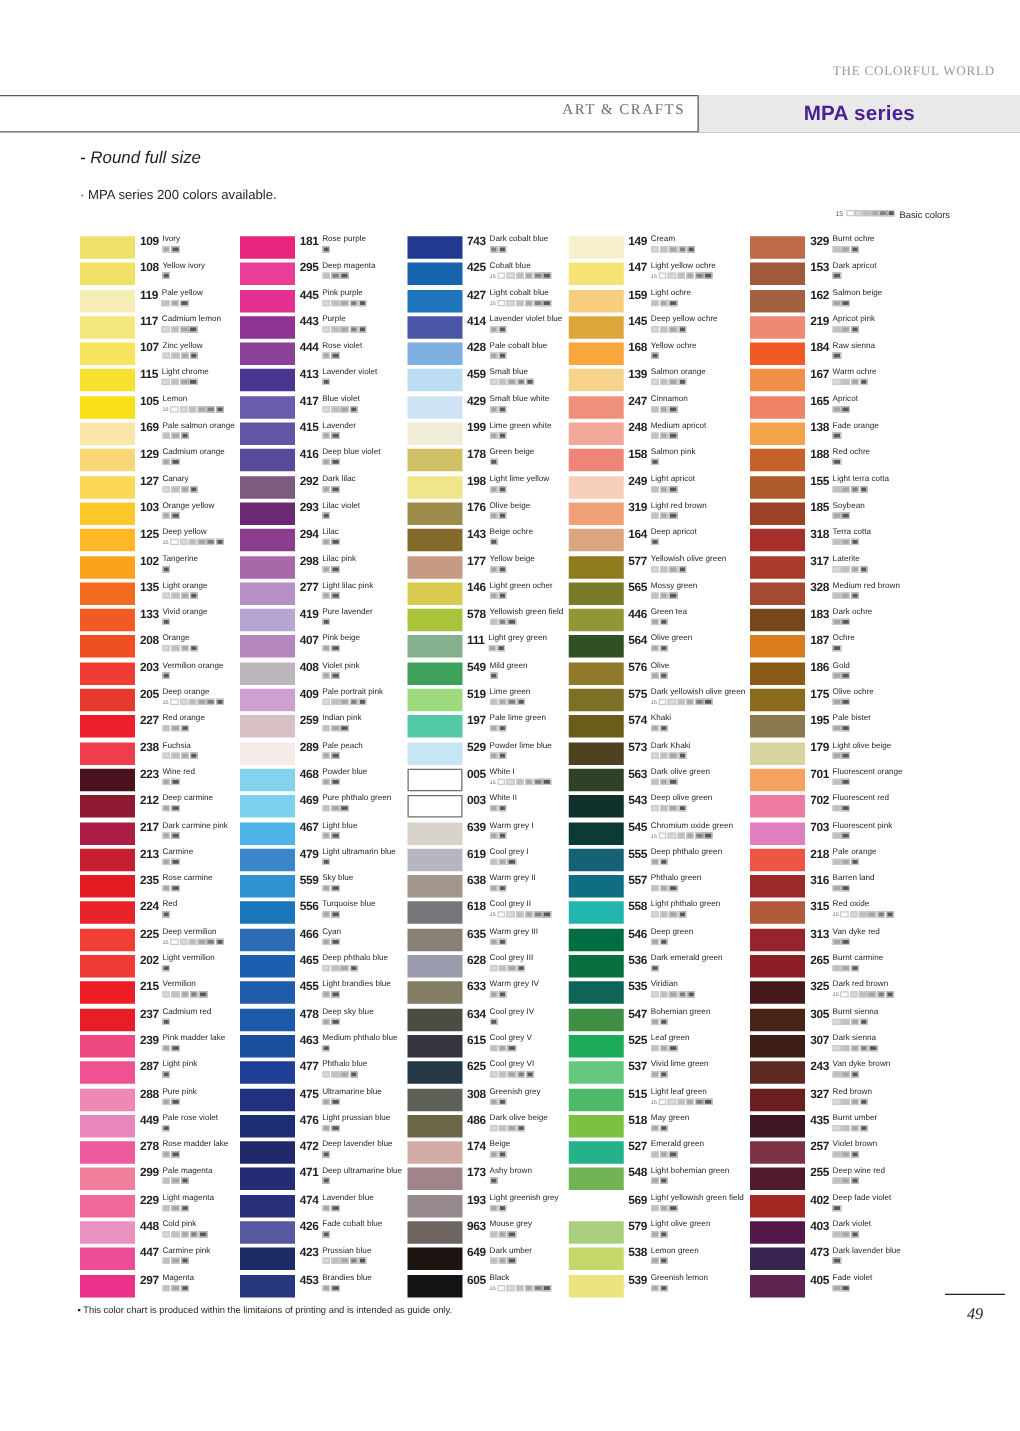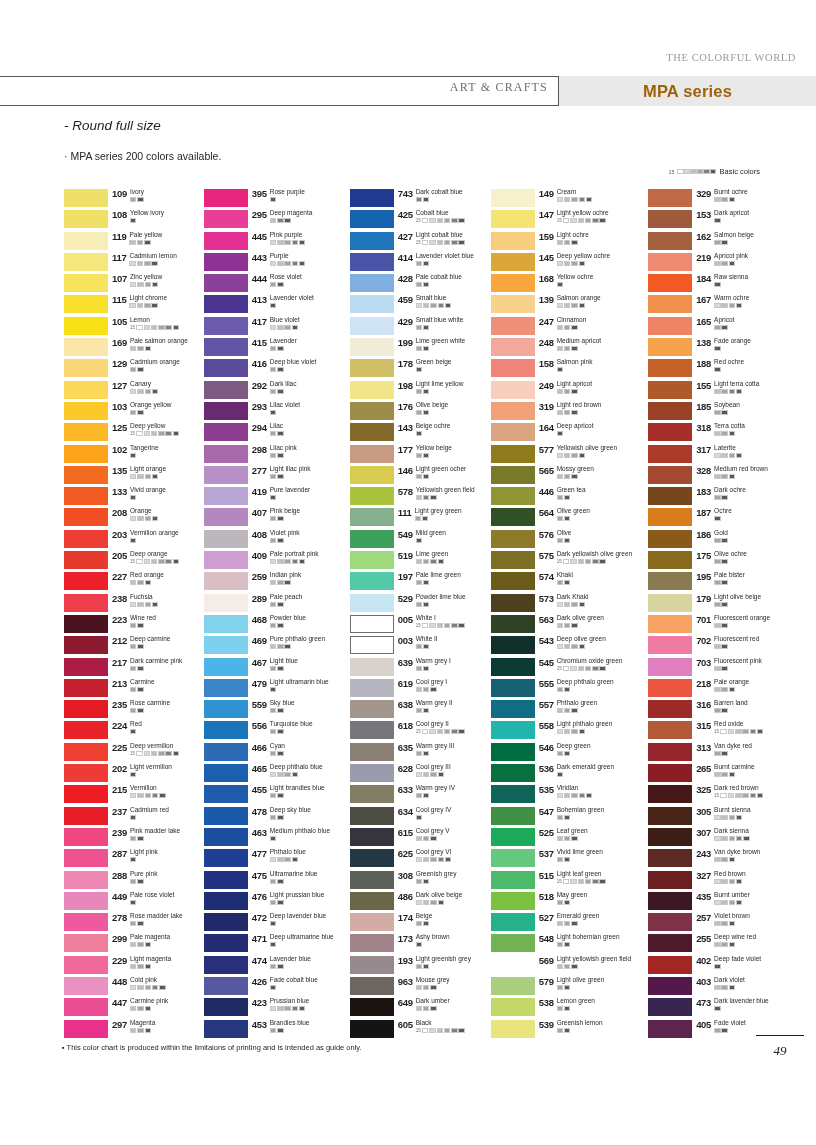--- a/index.html
+++ b/index.html
@@ -30,21 +30,21 @@
     font-size: 12px; letter-spacing: 1.2px; color: #6d6e71;
     font-family: "Liberation Serif", serif;
   }
   .header-series {
     position: absolute; top: 76px; left: 558px; width: 258px; height: 30px;
     background: #e9e9e9;
     border-left: 1.2px solid #58595b;
     display: flex; align-items: center; justify-content: center;
   }
   .header-series span {
-    font-size: 16.5px; font-weight: 700; letter-spacing: .2px; color: #a16207;
+    font-size: 16.5px; font-weight: 700; letter-spacing: .2px; color: #4c1d95;
   }
 
   
   .title-row {
     position: absolute; top: 118px; left: 64px;
     display: flex; align-items: baseline; gap: 5px;
   }
   .title-main { font-size: 17.5px; font-weight: 700; letter-spacing: -.2px; }
   .title-sub  { font-size: 13.5px; font-style: italic; font-weight: 400; }
   .subtitle {
@@ -60,21 +60,21 @@
   }
   .legend-num { font-size: 5.5px; color: #58595b; margin-right: 1px; }
   .legend-label { font-size: 7.5px; color: #231f20; margin-left: 2px; }
 
   
   .chart {
     position: absolute; top: 188px; left: 64px;
     width: 700px;
     display: grid;
     grid-template-columns: repeat(6, 1fr);
-    column-gap: 12px;
+    column-gap: 0px;
   }
   .col { display: flex; flex-direction: column; }
   .swatch-row {
     display: flex; align-items: flex-start;
     height: 21.3px;
     padding-right: 4px;
   }
   .swatch {
     width: 44px; height: 18px; flex: 0 0 44px;
     margin-top: 1px;
@@ -683,21 +683,21 @@
               <span class="bx" style="background: rgb(89, 89, 89);"></span>
             </div>
           </div>
         </div>
       </div>
     </div>
     <div class="col">
       <div class="swatch-row">
         <div class="swatch" style="background: rgb(232, 37, 124);"></div>
         <div class="meta">
-          <div class="code">395</div>
+          <div class="code">181</div>
           <div class="namewrap">
             <div class="cname">Rose purple</div>
             <div class="boxes">
               <span class="bx" style="background: rgb(89, 89, 89);"></span>
             </div>
           </div>
         </div>
       </div>
       <div class="swatch-row">
         <div class="swatch" style="background: rgb(233, 62, 151);"></div>

